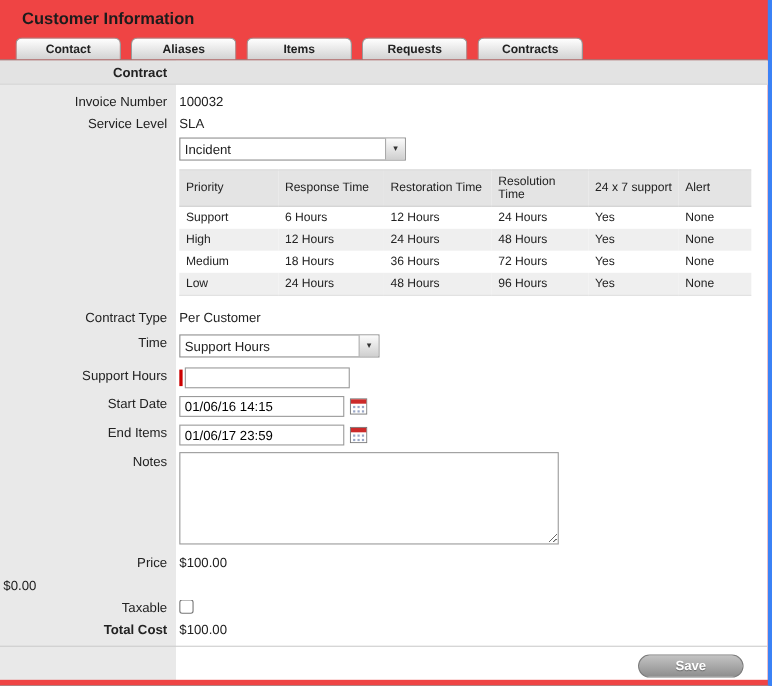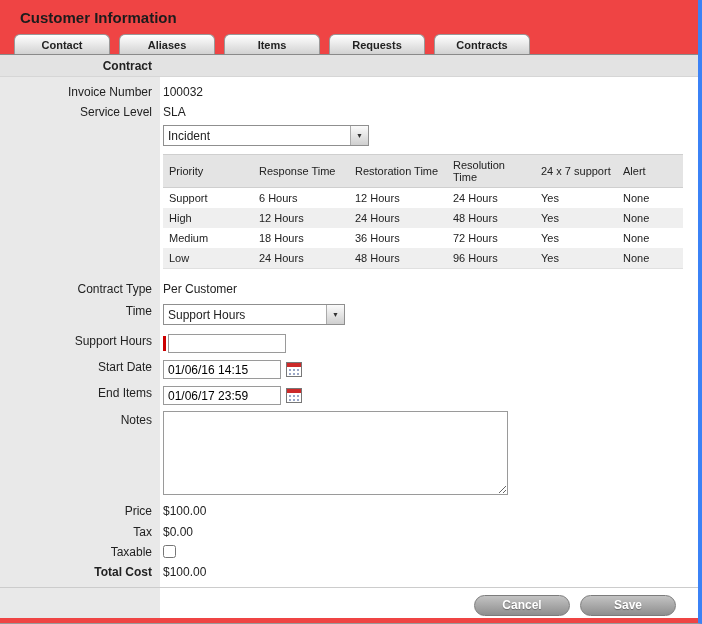--- a/index.html
+++ b/index.html
@@ -58,21 +58,21 @@
   .sla-table { border-collapse:collapse; margin:8px 0 0 163px; font-size:11px; color:#222; }
   .sla-table th {
     background:#e4e4e4; font-weight:normal; text-align:left;
     padding:4px 6px 4px 6px; border-top:1px solid #cfcfcf; border-bottom:1px solid #cfcfcf;
   }
   .sla-table td { padding:4px 6px; background:#fff; }
   .sla-table tr.alt td { background:#efefef; }
   .sla-table tr:last-child td { border-bottom:1px solid #e0e0e0; }
 
   input[type="text"] {
-    height:19px; width:118px; border:1px solid #9a9a9a; background:#fff;
+    height:19px; width:150px; border:1px solid #9a9a9a; background:#fff;
     font-family:inherit; font-size:12px; padding:1px 4px; border-radius:0;
   }
   textarea {
     width:345px; height:84px; border:1px solid #9a9a9a; background:#fff;
     font-family:inherit; font-size:12px; resize:both; padding:2px 4px;
   }
   input[type="checkbox"] { width:13px; height:13px; margin:0; }
 
   .req { display:inline-block; width:3px; height:15px; margin-right:2px; }
 
@@ -262,35 +262,33 @@
         <textarea style=""></textarea>
       </div>
     </div>
 
     <div class="row r-price">
       <div class="lbl">Price</div>
       <div class="val">$100.00</div>
     </div>
 
     <div class="row r-tax">
-      <div class="lbl">Tax</div>
       <div class="val">$0.00</div>
     </div>
 
     <div class="row r-taxable">
       <div class="lbl">Taxable</div>
       <div class="val">
         <input type="checkbox" style="">
       </div>
     </div>
 
     <div class="row r-total">
       <div class="lbl bold">Total Cost</div>
       <div class="val">$100.00</div>
     </div>
 
     <div class="footer">
-      <button class="btn">Cancel</button>
       <button class="btn">Save</button>
     </div>
 
   </div>
 </div>
 
 </body></html>

